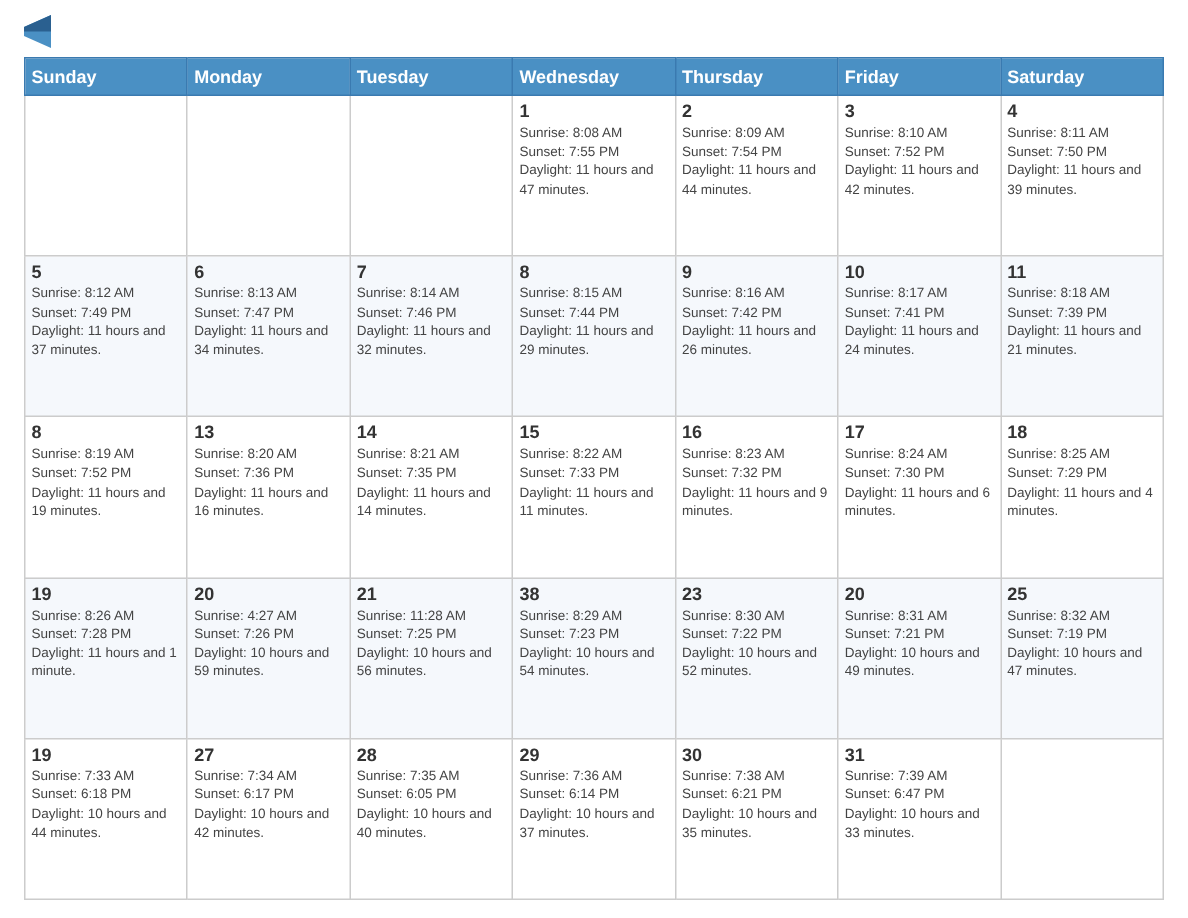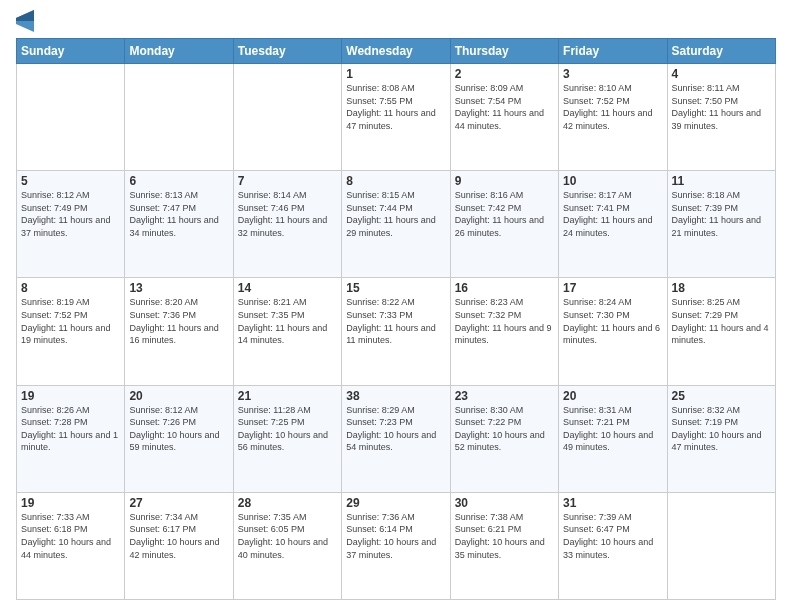--- a/index.html
+++ b/index.html
@@ -263,21 +263,21 @@
         </tr>
         <tr>
           <td>
             <span class="day-number">19</span>
             <div class="day-info">Sunrise: 8:26 AM
 Sunset: 7:28 PM
 Daylight: 11 hours and 1 minute.</div>
           </td>
           <td>
             <span class="day-number">20</span>
-            <div class="day-info">Sunrise: 8:12 AM
+            <div class="day-info">Sunrise: 4:27 AM
 Sunset: 7:26 PM
 Daylight: 10 hours and 59 minutes.</div>
           </td>
           <td>
             <span class="day-number">21</span>
             <div class="day-info">Sunrise: 11:28 AM
 Sunset: 7:25 PM
 Daylight: 10 hours and 56 minutes.</div>
           </td>
           <td>

